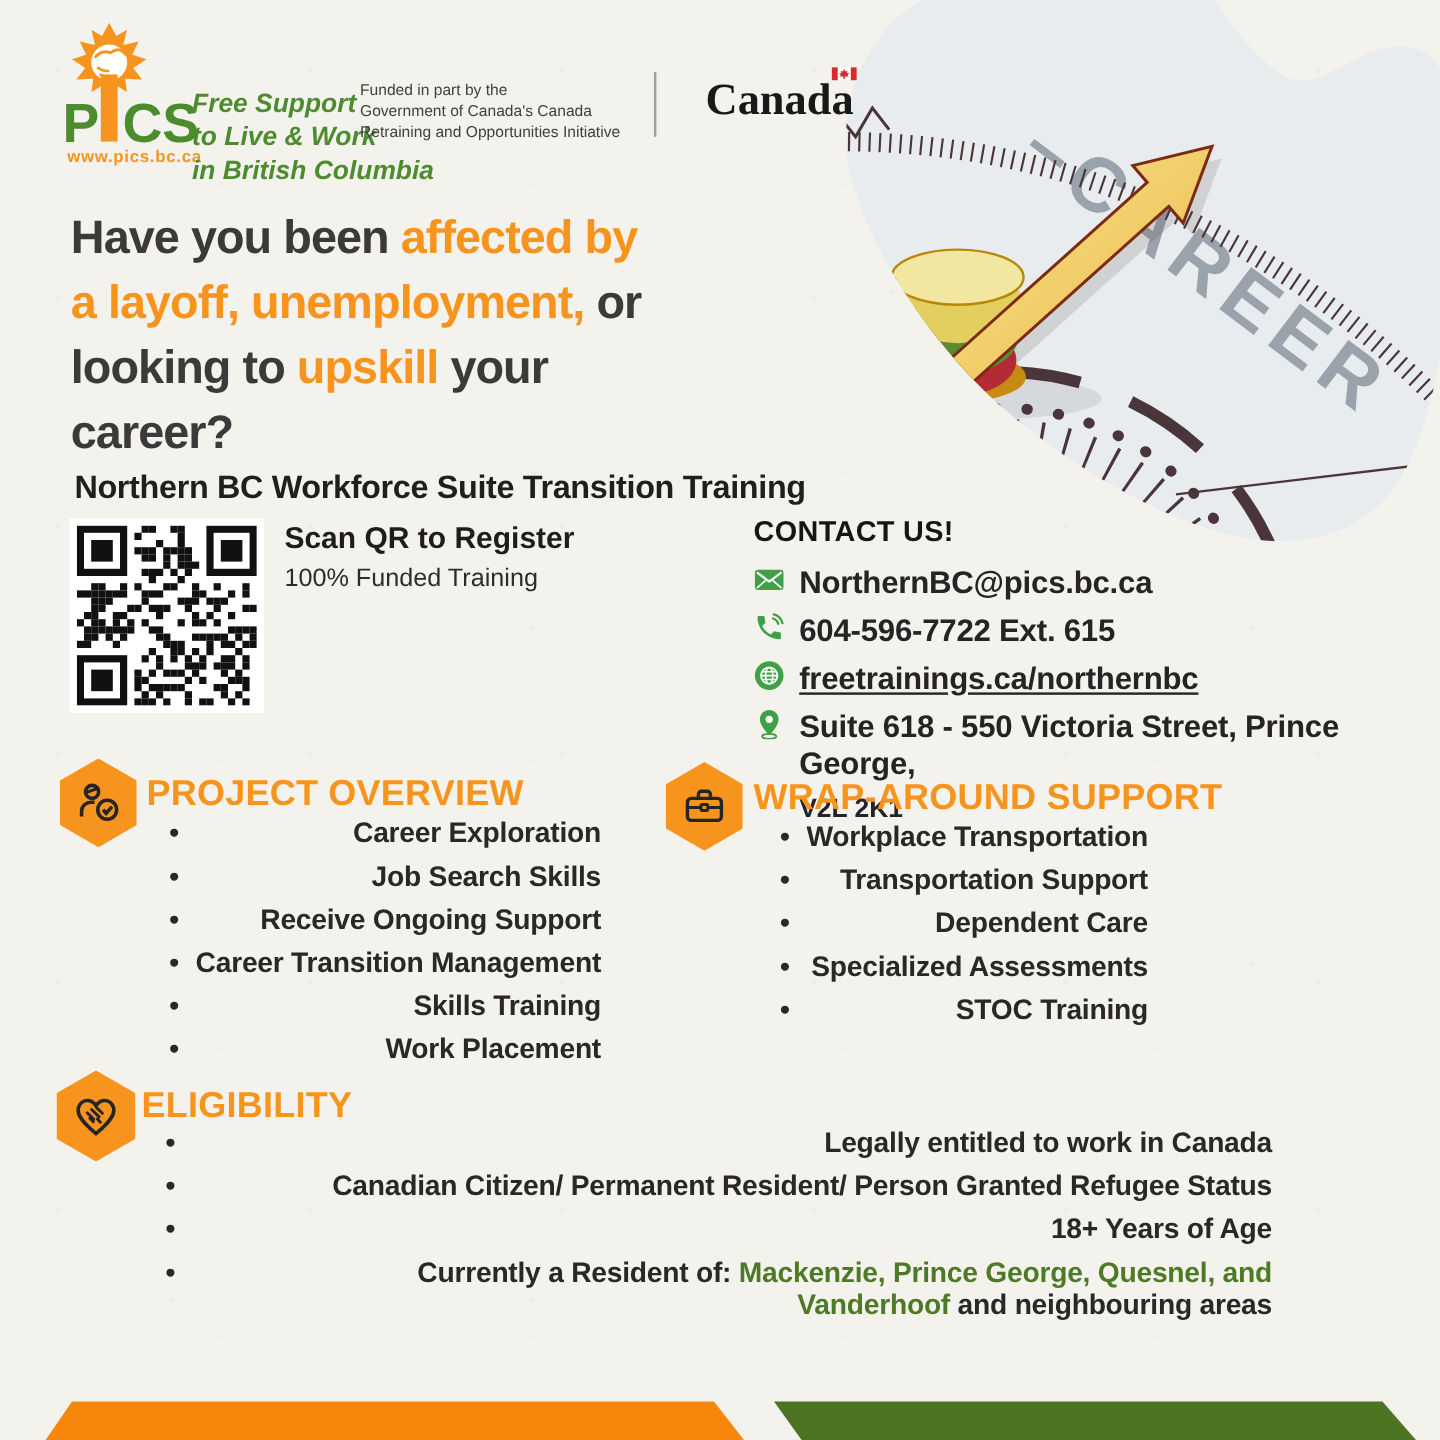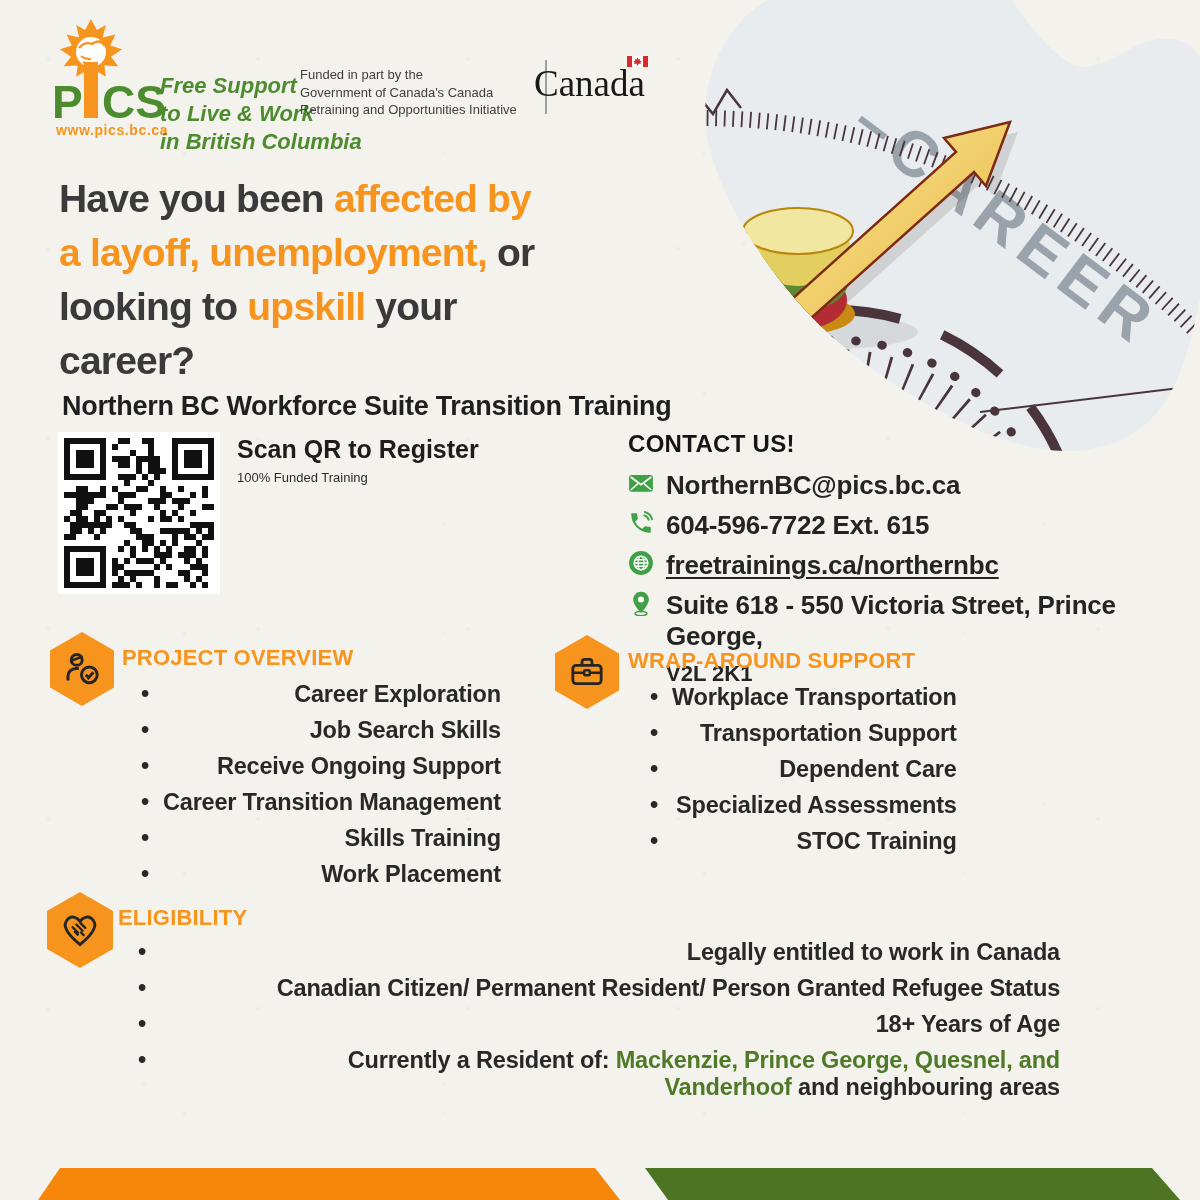--- a/index.html
+++ b/index.html
@@ -16,45 +16,45 @@
 
   
   .hero{position:absolute;top:0;right:0;width:520px;height:470px;}
 
   
   .logo-svg{position:absolute;left:52px;top:18px;}
   .logo-url{position:absolute;left:56px;top:122px;font-size:14px;font-weight:bold;color:#f7941e;letter-spacing:.6px;}
   .tagline{position:absolute;left:160px;top:72px;color:#4c8c2e;font-style:italic;font-weight:bold;font-size:22px;line-height:28px;}
   .funding{position:absolute;left:300px;top:66px;width:232px;text-align:left;font-size:13px;line-height:17.5px;color:#3f3f3f;}
   .hdr-divider{position:absolute;left:545px;top:60px;width:1.5px;height:54px;background:#9aa0a6;}
-  .canada{position:absolute;left:534px;top:62px;font-family:"Liberation Serif","DejaVu Serif",serif;font-weight:normal;font-size:37px;color:#191919;}
+  .canada{position:absolute;left:588px;top:62px;font-family:"Liberation Serif","DejaVu Serif",serif;font-weight:bold;font-size:37px;color:#191919;}
   .canada .flagwrap{position:relative;display:inline-block;}
   .canada svg{position:absolute;right:-3px;top:-6px;}
 
   
   .headline{position:absolute;left:59px;top:146px;width:660px;font-weight:bold;font-size:39px;line-height:54px;letter-spacing:-.8px;color:#3a3a3a;}
   .headline .or{color:#f7941e;}
   .program-title{position:absolute;left:62px;top:391px;font-size:27px;font-weight:bold;color:#1f1f1f;letter-spacing:-.3px;}
 
   
   .qr-card{position:absolute;left:58px;top:432px;width:150px;height:150px;background:#fff;padding:6px;}
   .qr-title{position:absolute;left:237px;top:435px;font-size:25px;font-weight:bold;color:#1d1d1d;}
-  .qr-sub{position:absolute;left:237px;top:470px;font-size:13px;color:#2c2c2c;}
+  .qr-sub{position:absolute;left:237px;top:470px;font-size:21px;color:#2c2c2c;}
 
   
   .contact{position:absolute;left:628px;top:430px;width:560px;}
   .contact-title{font-size:24px;font-weight:bold;color:#151515;letter-spacing:.3px;margin:0 0 12px 0;}
   .crow{display:flex;align-items:flex-start;margin-bottom:9px;font-size:26px;font-weight:bold;color:#242424;letter-spacing:-.2px;}
   .crow .cicon{width:26px;height:26px;flex:0 0 26px;margin-right:12px;margin-top:0;}
   .crow .link{text-decoration:underline;text-underline-offset:3px;}
   .addr2{margin-left:38px;margin-top:2px;font-size:22px;font-weight:bold;color:#242424;}
 
   
   .hexa{position:absolute;background:#f7941e;clip-path:polygon(50% 0,100% 25%,100% 75%,50% 100%,0 75%,0 25%);display:flex;align-items:center;justify-content:center;}
-  .sec-title{position:absolute;font-size:22px;font-weight:bold;color:#f7941e;letter-spacing:.2px;}
+  .sec-title{position:absolute;font-size:30px;font-weight:bold;color:#f7941e;letter-spacing:.2px;}
   ul.blist{position:absolute;margin:0;padding:0;list-style:none;text-align:right;}
   ul.blist li{position:relative;font-size:23.5px;font-weight:bold;color:#282828;letter-spacing:-.2px;margin-bottom:9px;padding-left:0;}
   ul.blist li::before{content:"•";position:absolute;left:-22px;top:0;color:#282828;}
   .grn{color:#4e7a28;}
   .elig li{font-size:24px;}
 
   
   .footer-svg{position:absolute;left:0;top:1165px;}
 </style>
 </head>

